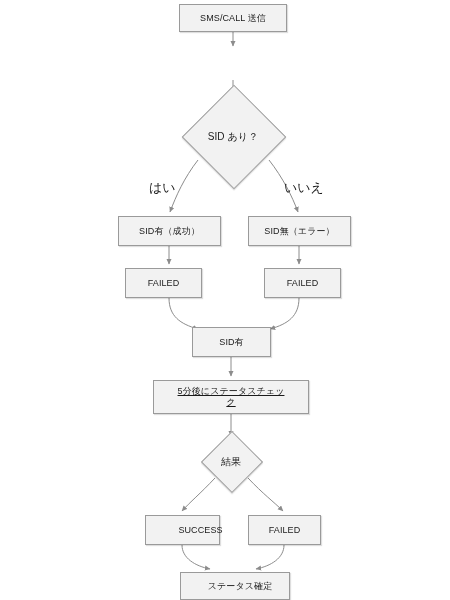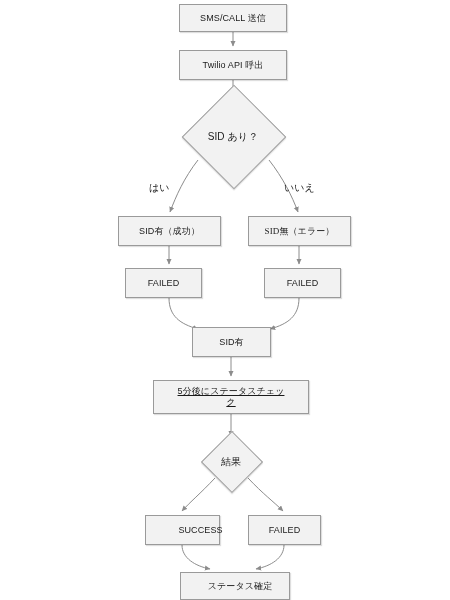--- a/index.html
+++ b/index.html
@@ -45,21 +45,21 @@
     justify-content:center;
     text-align:center;
     color:#1a1a1a;
     font-size:10px;
     line-height:11px;
     letter-spacing:0.1px;
     white-space:nowrap;
   }
   .edge-label{
     position:absolute;
-    font-size:10px;
+    font-size:13px;
     line-height:11px;
     color:#1a1a1a;
     white-space:nowrap;
   }
 </style>
 </head>
 <body>
 
 <div id="canvas">
 
@@ -98,35 +98,32 @@
       <path d="M174,545 C174,558 187,566 202,569"></path>
 
       <path d="M276,545 C276,558 263,566 248,569"></path>
     </g>
   </svg>
 
   <div class="node" style="left:171px;top:4px;width:108px;height:28px;">
     <span>SMS/CALL 送信</span>
   </div>
 
-  <div class="node" style="left:171px;top:50px;width:108px;height:30px;">
-    <span>Twilio API 呼出</span>
-  </div>
 
   <div class="diamond" style="left:189px;top:100px;width:72px;height:72px;"></div>
   <div class="diamond-label" style="left:185px;top:100px;width:80px;height:72px;">SID あり？</div>
 
   <div class="edge-label" style="left:141px;top:182px;">はい</div>
   <div class="edge-label" style="left:276px;top:182px;">いいえ</div>
 
   <div class="node" style="left:110px;top:216px;width:103px;height:30px;">
     <span>SID有（成功）</span>
   </div>
 
-  <div class="node" style="left:240px;top:216px;width:103px;height:30px;font-family:Liberation Serif, serif;">
+  <div class="node" style="left:240px;top:216px;width:103px;height:30px;">
     <span>SID無（エラー）</span>
   </div>
 
   <div class="node" style="left:117px;top:268px;width:77px;height:30px;">
     <span>FAILED</span>
   </div>
 
   <div class="node" style="left:256px;top:268px;width:77px;height:30px;">
     <span>FAILED</span>
   </div>

